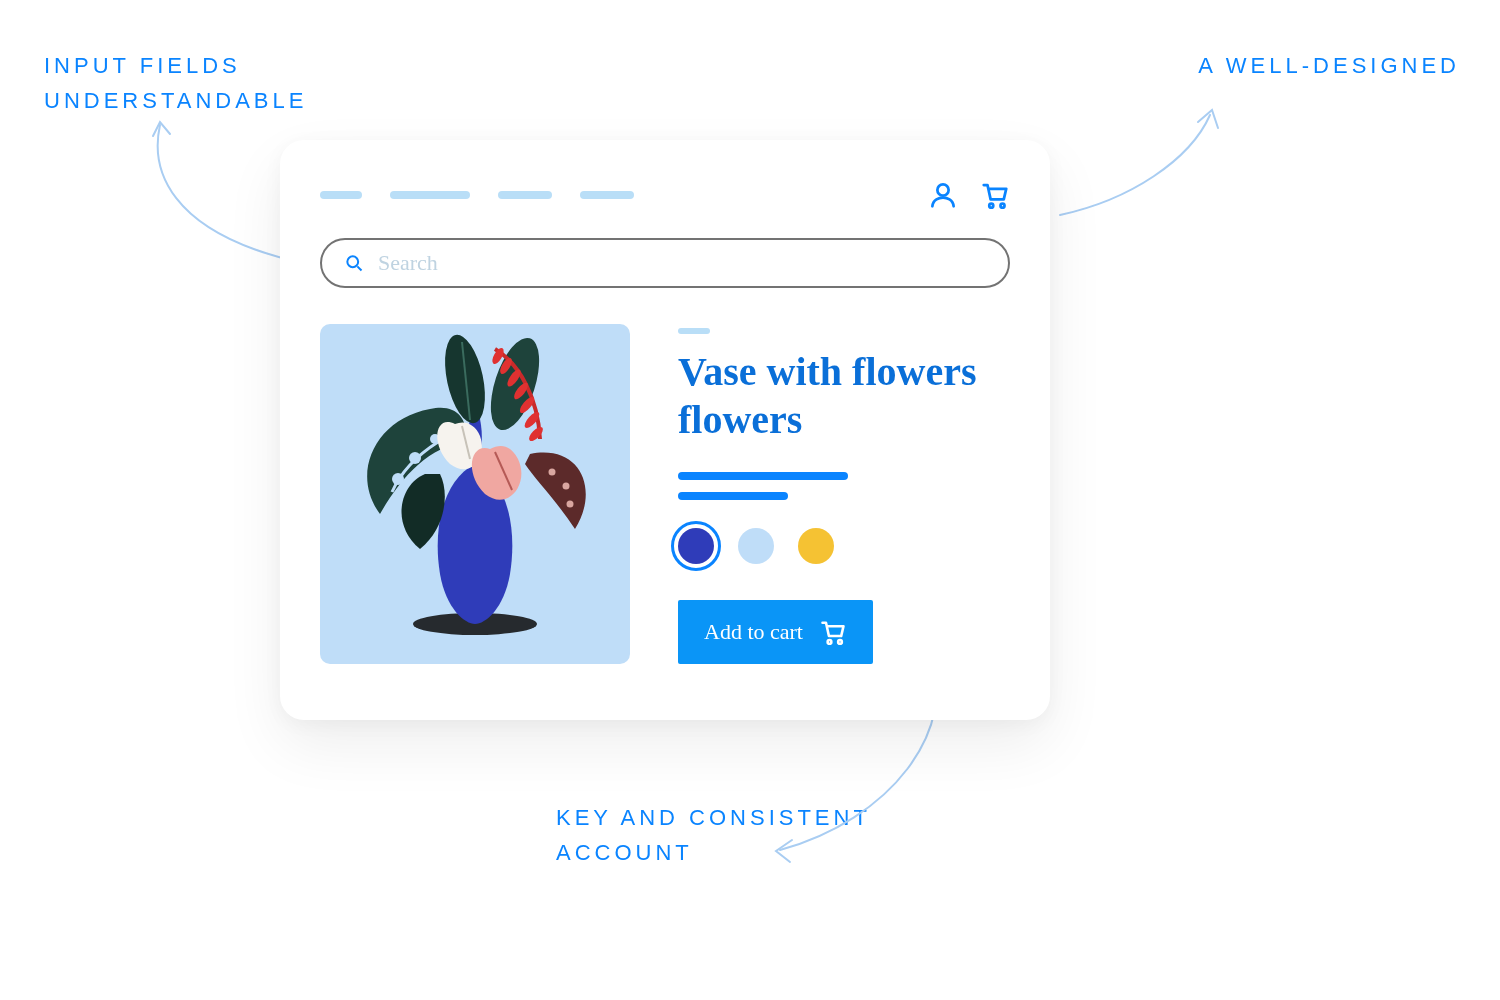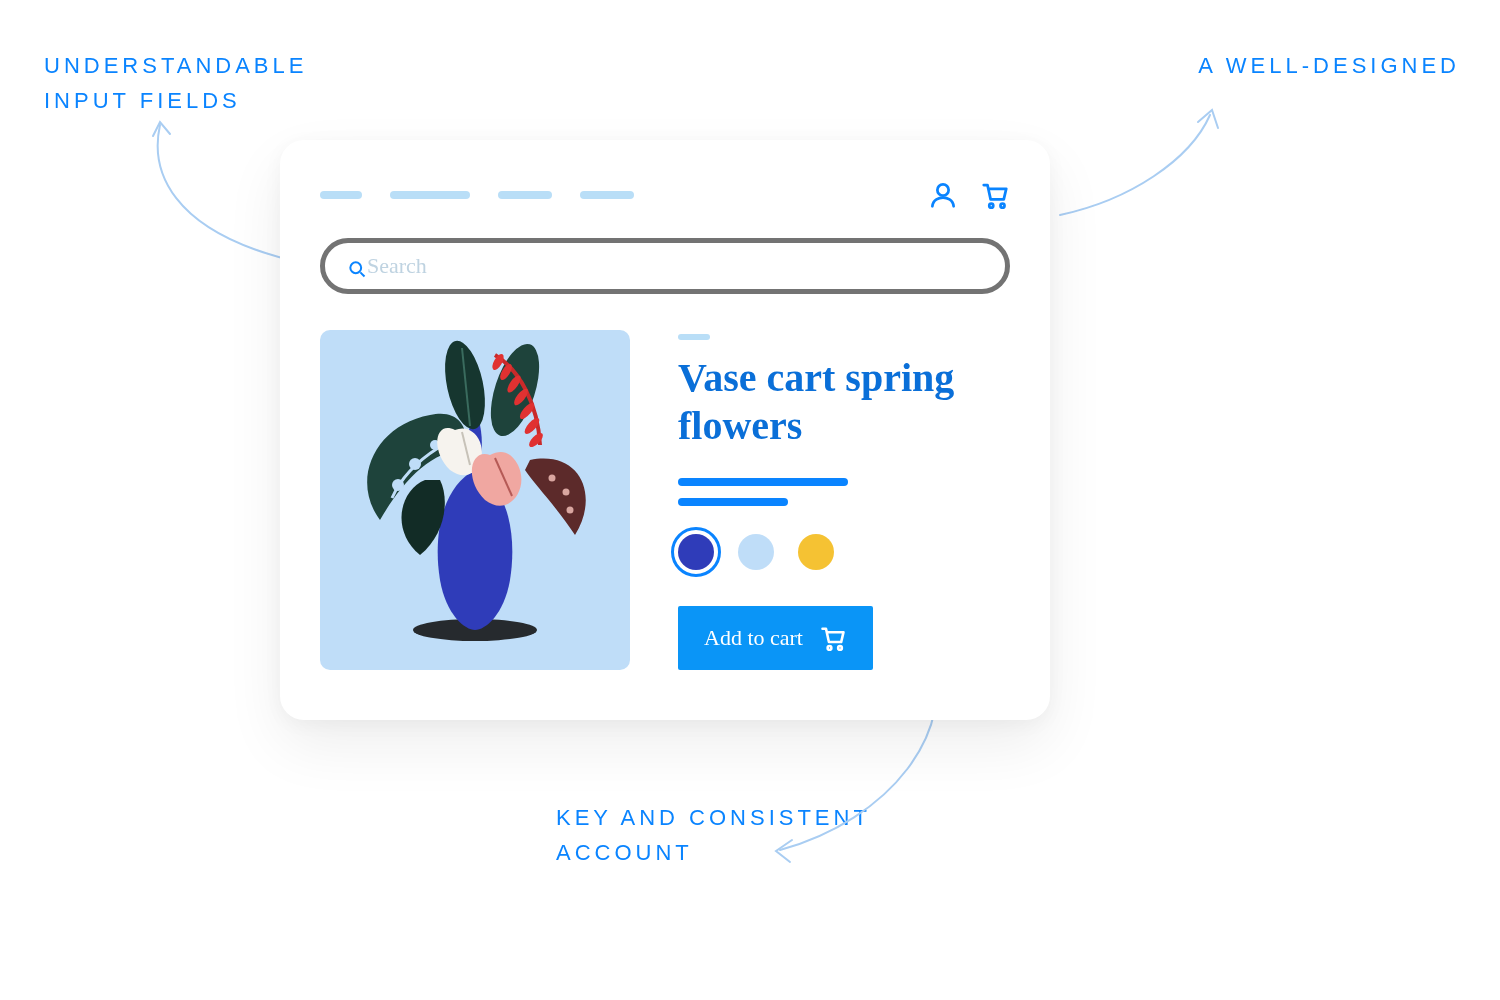--- a/index.html
+++ b/index.html
@@ -77,22 +77,23 @@
     stroke: #0a84ff;
     stroke-width: 2.2;
     fill: none;
     stroke-linecap: round;
     stroke-linejoin: round;
   }
 
   
   .search-wrap {
     display: flex;
-    align-items: flex-end;
-    border: 5px solid #737373;
+    align-items: center;
+    gap: 14px;
+    border: 2px solid #737373;
     border-radius: 999px;
     padding: 10px 22px;
     margin-bottom: 36px;
   }
   .search-icon {
     width: 20px; height: 20px;
     stroke: #0a84ff; stroke-width: 2.4; fill: none;
   }
   .search-input {
     border: none;
@@ -170,22 +171,22 @@
   }
   .add-btn svg {
     width: 28px; height: 28px; stroke: #fff; stroke-width: 2.2; fill: none;
     stroke-linecap: round; stroke-linejoin: round;
   }
 </style>
 </head>
 <body>
 
 <div class="annotation ann-top-left">
+  <div>INPUT FIELDS</div>
   <div>UNDERSTANDABLE</div>
-  <div>INPUT FIELDS</div>
 </div>
 <div class="annotation ann-top-right">
   <div>A WELL-DESIGNED</div>
 </div>
 <div class="annotation ann-bottom">
   <div>KEY AND CONSISTENT</div>
   <div>ACCOUNT</div>
 </div>
 
 <svg class="arrow" style="top:110px; left:140px;" width="170" height="170" viewBox="0 0 170 170">
@@ -273,21 +274,21 @@
         <circle cx="232" cy="148" r="3.5" fill="#d9a6a0"></circle>
         <circle cx="246" cy="162" r="3.5" fill="#d9a6a0"></circle>
         <circle cx="250" cy="180" r="3.5" fill="#d9a6a0"></circle>
 
         <path d="M105 150 C 80 160, 70 200, 100 225 C 125 205, 130 170, 120 150 Z" fill="#122c26"></path>
       </svg>
     </div>
 
     <div class="product-info">
       <div class="info-tag"></div>
-      <h2 class="product-title">Vase cart spring flowers</h2>
+      <h2 class="product-title">Vase with flowers flowers</h2>
       <div class="desc-line l1"></div>
       <div class="desc-line l2"></div>
 
       <div class="swatches">
         <div class="swatch sel" style="background:#2f3cb9"></div>
         <div class="swatch" style="background:#bfddf8"></div>
         <div class="swatch" style="background:#f5c233"></div>
       </div>
 
       <button class="add-btn">

